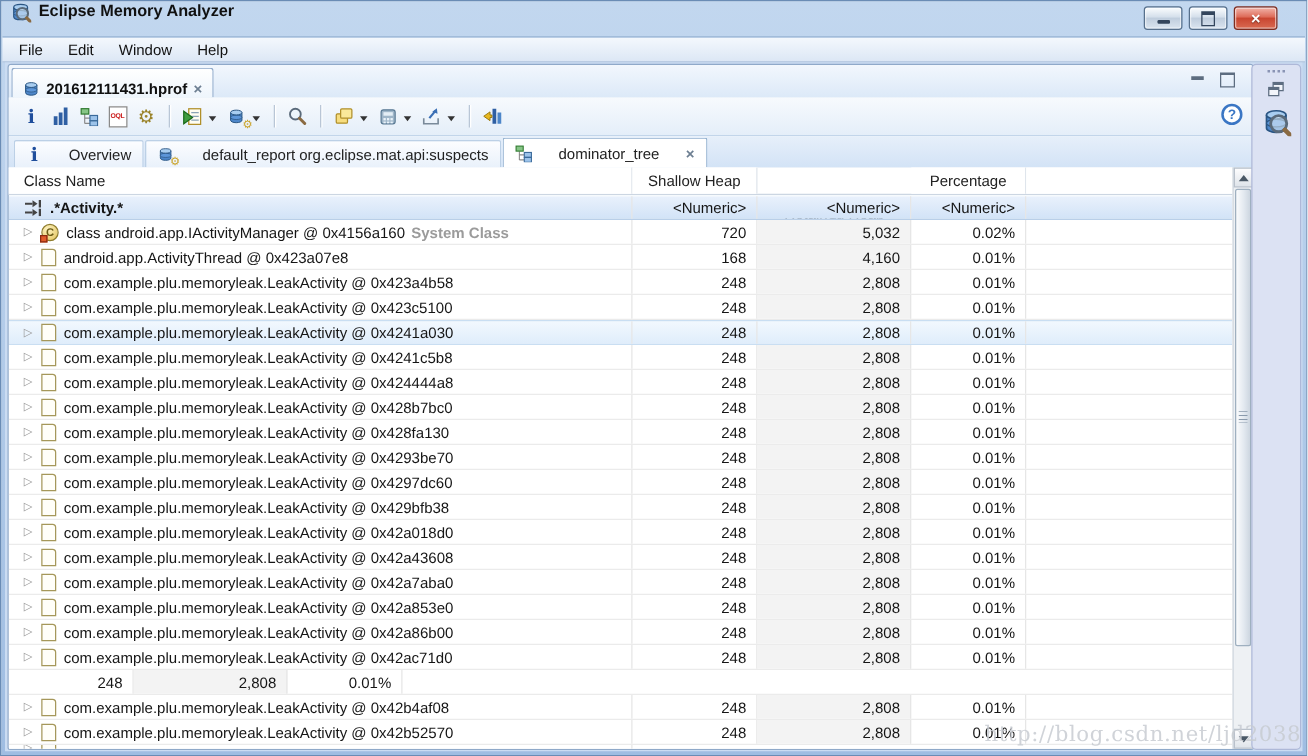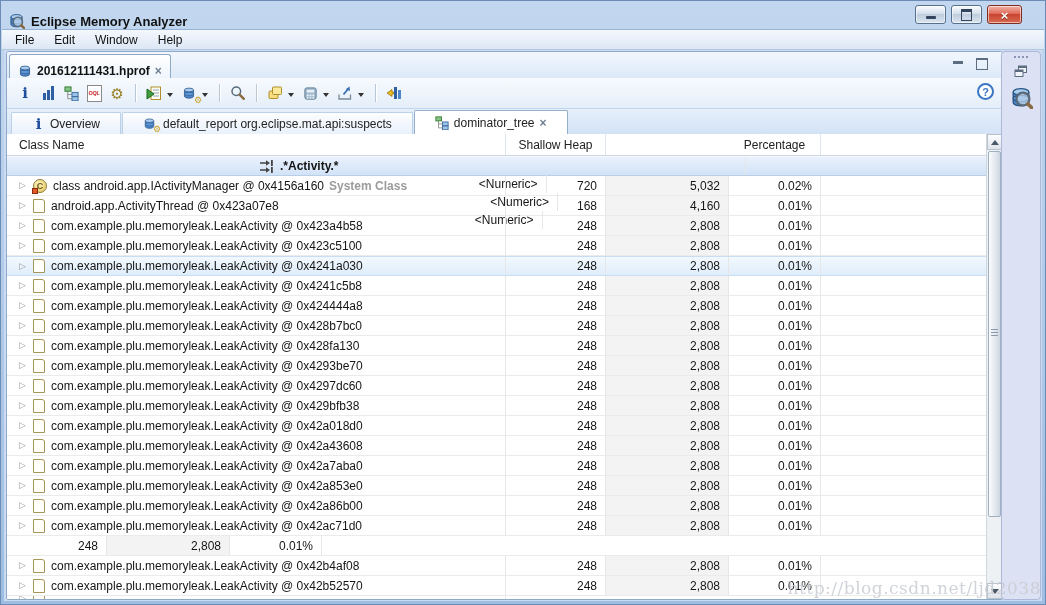--- a/index.html
+++ b/index.html
@@ -1,20 +1,20 @@
 <!DOCTYPE html>
 <html><head>
 <meta charset="utf-8">
 <style>
   html,body{margin:0;padding:0;overflow:hidden;}
   body{width:1046px;height:605px;font-family:"Liberation Sans",sans-serif;}
   .window{position:relative;width:1046px;height:605px;box-sizing:border-box;
     background:linear-gradient(#c2d7ef,#9fbde2);border:1px solid #6a8cb5;}
   
-  .titlebar{position:absolute;left:0;top:0;right:16px;height:28px;display:flex;align-items:flex-end;padding-left:7px;}
+  .titlebar{position:absolute;left:0;top:0;right:16px;height:28px;display:flex;align-items:flex-start;padding-left:7px;}
   .app-icon{width:17px;height:17px;flex:none;}
   .title{font-size:13px;font-weight:bold;color:#111;margin-left:6px;}
   .winbtns{position:absolute;right:7px;top:4px;display:flex;gap:5px;}
   .wbtn{width:29px;height:17px;border:1px solid #57708c;border-radius:3px;display:flex;align-items:center;justify-content:center;
     background:linear-gradient(#fbfdfe,#d4dfeb 45%,#bfcddd 50%,#dbe5f0);box-shadow:inset 0 0 0 1px rgba(255,255,255,.55);}
   .wbtn.close{width:33px;border-color:#7e2d20;background:linear-gradient(#f2b5ab,#dd6a57 45%,#c94530 50%,#d96a52);}
   .g-min{width:10px;height:3px;background:#33455c;border-radius:1px;margin-top:6px;}
   .g-max{width:9px;height:8px;border:1px solid #33455c;border-top-width:3px;background:transparent;}
   .g-close::before{content:"×";color:#fff;font-weight:bold;font-size:13px;line-height:13px;text-shadow:0 1px 1px rgba(0,0,0,.45);}
   
@@ -48,21 +48,21 @@
   .oql{width:13px;height:15px;background:#fff;border:1px solid #8a8a8a;display:flex;align-items:center;justify-content:center;}
   .oql::before{content:"OQL";font-size:5.5px;font-weight:bold;color:#c22;letter-spacing:-.3px;}
   .gear::before{content:"⚙";font-size:15px;color:#9a8329;line-height:15px;}
   .mini-gear{position:absolute;right:-3px;bottom:-4px;}
   .mini-gear::before{content:"⚙";font-size:9px;color:#c9a227;line-height:9px;}
   .help{position:absolute;right:8px;top:5px;width:17px;height:17px;border-radius:50%;border:2px solid #3a76c4;background:#fff;
     color:#3a76c4;font-weight:bold;font-size:11px;display:flex;align-items:center;justify-content:center;box-sizing:border-box;}
   
   .subtabs{position:absolute;top:57px;left:0;right:0;height:25px;display:flex;align-items:flex-end;padding-left:4px;
     background:linear-gradient(#e6effa,#d3e3f6);border-bottom:1px solid #c2d5ea;}
-  .stab{height:22px;box-sizing:border-box;display:flex;align-items:center;gap:5px;padding:0 20px;margin-right:1px;font-size:12px;color:#222;
+  .stab{height:22px;box-sizing:border-box;display:flex;align-items:center;gap:21px;padding:0 9px;margin-right:1px;font-size:12px;color:#222;
     background:linear-gradient(#fcfdff,#e9f1fb);border:1px solid #bcd0e6;border-bottom:none;border-radius:2px 2px 0 0;}
   .stab.active{height:24px;background:#fff;border-color:#93b0cf;}
   .stab-label{white-space:nowrap;}
   
   .thead{position:absolute;top:82px;left:0;right:16px;height:22px;display:flex;background:#fff;border-bottom:1px solid #ccd6e2;box-sizing:border-box;}
   .hcell{display:flex;align-items:center;justify-content:center;font-size:12px;color:#222;box-sizing:border-box;
     border-right:1px solid #dfe5ec;background:#fff;position:relative;}
   .hcell.c-name{justify-content:flex-start;padding-left:12px;}
   .hcell.sorted{background:#dcecfb;border:1px solid #7fb2e0;margin-top:36px;}
   .sort-arrow{position:absolute;top:0;left:50%;margin-left:-4px;width:0;height:0;border:4px solid transparent;border-top:5px solid #41576d;}
@@ -72,21 +72,21 @@
   .trow{display:flex;height:20px;box-sizing:border-box;align-items:center;font-size:12px;color:#151515;background:#fff;border-bottom:1px solid #ebebeb;}
   .cell{height:100%;display:flex;align-items:center;box-sizing:border-box;border-right:1px solid #e6e6e6;overflow:hidden;}
   .c-name{width:499px;padding-left:12px;flex:none;}
   .c-sh{width:100px;flex:none;}
   .c-re{width:123px;flex:none;}
   .c-pc{width:92px;flex:none;}
   .num{justify-content:flex-end;padding-right:8px;}
   .c-fill{flex:1;border-right:none;}
   .trow:not(.filter):not(.selected) .c-re{background:#f3f3f3;text-align:center;}
   .trow.selected{background:linear-gradient(#f2f8fe,#dfedfb);border-top:1px solid #c9def2;border-bottom:1px solid #c9def2;height:20px;}
-  .trow.filter{background:linear-gradient(#e9f1fc,#d2e3f7);border-top:1px solid #f6fafd;border-bottom:1px solid #b9cfe8;flex-direction:column;}
+  .trow.filter{background:linear-gradient(#e9f1fc,#d2e3f7);border-top:1px solid #f6fafd;border-bottom:1px solid #b9cfe8;}
   .trow.filter .flabel{font-weight:bold;}
   .trow.partial{height:5px;overflow:hidden;border-bottom:none;align-items:flex-start;}
   .twist{width:14px;flex:none;color:#9a9a9a;font-size:9px;line-height:9px;}
   .twist::before{content:"▷";}
   .filter-icon{width:17px;height:14px;flex:none;margin-right:4px;}
   .ricon{flex:none;margin-right:6px;}
   .instance-icon{width:10px;height:12px;background:#fffef8;border:1px solid #a5975a;border-radius:0 3px 0 0;}
   .class-icon{width:12px;height:12px;border-radius:50%;position:relative;display:flex;align-items:center;justify-content:center;
     background:radial-gradient(circle at 35% 30%,#fdf2c0,#e2c25a);border:1px solid #8f7d2e;}
   .class-icon::before{content:"C";font-size:9px;font-weight:bold;color:#6a5a14;}

